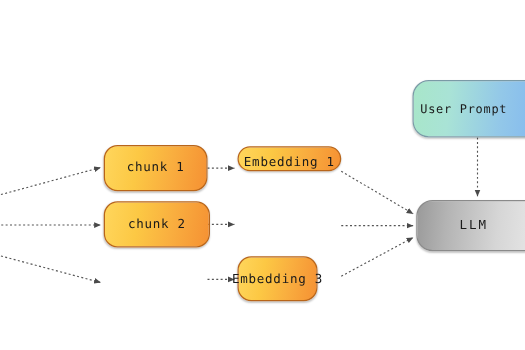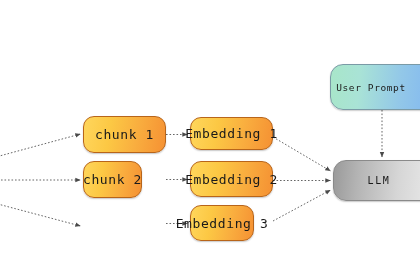--- a/index.html
+++ b/index.html
@@ -23,21 +23,21 @@
     height: 280px;
     overflow: visible;
   }
   .node {
     position: absolute;
     box-sizing: border-box;
     display: flex;
     align-items: center;
     justify-content: center;
     border-radius: 11px;
-    font-size: 13px;
+    font-size: 10px;
     letter-spacing: 0.6px;
     color: #1a1a1a;
     white-space: nowrap;
   }
   .node-chunk, .node-embedding {
     background: linear-gradient(100deg, #ffd65c 0%, #fcc844 32%, #f9ae3f 64%, #f59133 100%);
     border: 1.1px solid #b8651a;
     box-shadow: 0 1px 1.5px rgba(0,0,0,0.22);
   }
   .node-prompt {
@@ -82,29 +82,26 @@
       <path d="M273,180.5 L330.5,180.5"></path>
       <path d="M273,221 L330.5,190"></path>
 
       <path d="M382,110 L382,157"></path>
     </g>
   </svg>
 
   <div class="node node-chunk" style="left:83px; top:116px; width:83px; height:37px;">
     <span class="lbl">chunk 1</span>
   </div>
-  <div class="node node-chunk" style="left:83px; top:161px; width:59px; height:37px;">
+  <div class="node node-chunk" style="left:83px; top:161px; width:85px; height:37px;">
     <span class="lbl">chunk 2</span>
   </div>
 
-  <div class="node node-embedding" style="left:190px; top:117px; width:83px; height:33px;">
+  <div class="node node-embedding" style="left:190px; top:117px; width:83px; height:20px;align-items:flex-end;">
     <span class="lbl">Embedding 1</span>
-  </div>
-  <div class="node node-embedding" style="left:190px; top:161px; width:83px; height:36px;">
-    <span class="lbl">Embedding 2</span>
   </div>
   <div class="node node-embedding" style="left:190px; top:205px; width:64px; height:36px;">
     <span class="lbl">Embedding 3</span>
   </div>
 
   <div class="node node-prompt" style="left:330px; top:64px; width:112px; height:46px;">
     <span class="lbl" style="margin-right:30px;text-align:right;">User Prompt</span>
   </div>
 
   <div class="node node-llm" style="left:333px; top:160px; width:112px; height:41px;">

